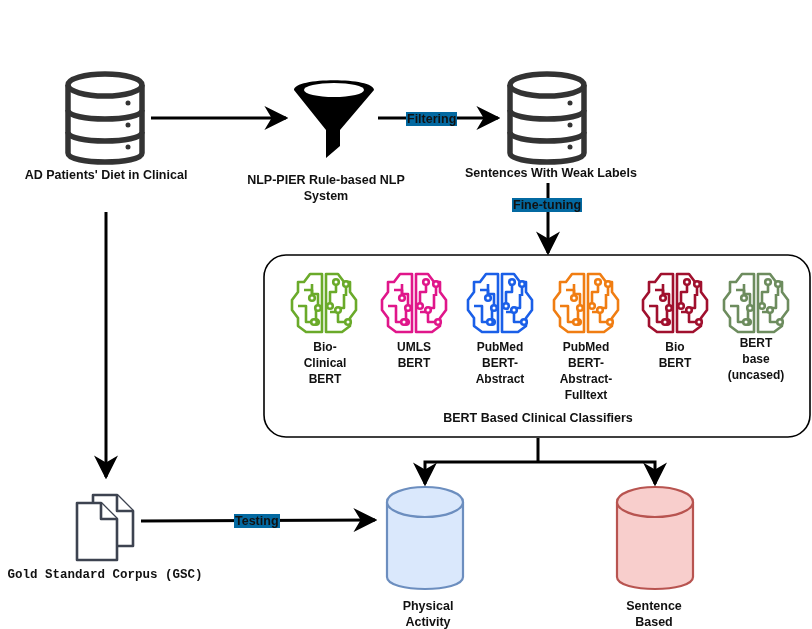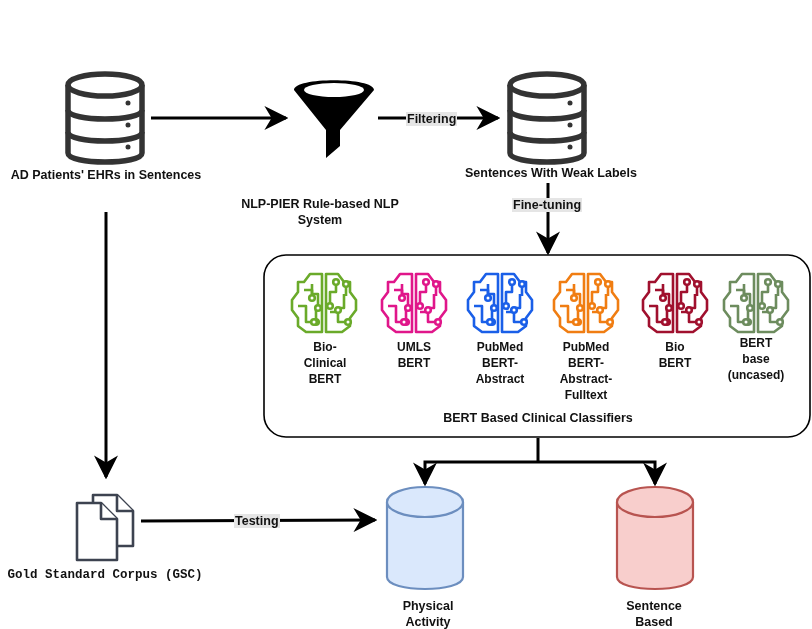--- a/index.html
+++ b/index.html
@@ -1,20 +1,20 @@
 <!DOCTYPE html>
 <html><head>
 <meta charset="utf-8">
 <style>
   html, body { margin:0; padding:0; background:#ffffff; }
   body { width:812px; height:629px; position:relative; overflow:hidden;
          font-family:"Liberation Sans", sans-serif; color:#111; }
   #diagram { position:absolute; left:0; top:0; width:812px; height:629px; }
   .lbl { position:absolute; font-weight:bold; font-size:12.5px; text-align:center; line-height:16px; white-space:nowrap; color:#111; }
-  .edge-lbl { position:absolute; font-weight:bold; font-size:12.5px; background:#e5e5e5; line-height:14px; padding:0 1px; color:#111; }
+  .edge-lbl { position:absolute; font-weight:bold; font-size:12.5px; background:#0369a1; line-height:14px; padding:0 1px; color:#111; }
   .model-lbl { position:absolute; font-weight:bold; font-size:12px; text-align:center; line-height:16px; width:80px; white-space:pre-line; color:#111; }
 </style>
 </head>
 <body>
 
 <svg id="diagram" viewBox="0 0 812 629" xmlns="http://www.w3.org/2000/svg">
   <defs>
     <marker id="arrow" viewBox="0 0 10 10" refX="9" refY="5" markerWidth="8" markerHeight="8" orient="auto-start-reverse">
       <path d="M0,0 L10,5 L0,10 L3,5 z" fill="#000"></path>
     </marker>
@@ -197,24 +197,24 @@
         <circle cx="12" cy="-20" r="2.8" fill="#fff"></circle>
         <circle cx="6" cy="4" r="2.8" fill="#fff"></circle>
         <circle cx="14" cy="8" r="2.8" fill="#fff"></circle>
         <circle cx="24" cy="20" r="2.8" fill="#fff"></circle>
         <circle cx="22" cy="-18" r="2.8" fill="#fff"></circle>
       </g>
     </g>
 </svg>
 
 <div class="lbl" style="left:0; top:167px; width:212px;">
-  <div>AD Patients' EHRs in Sentences</div>
-</div>
-
-<div class="lbl" style="left:218px; top:172px; width:204px;margin-top:24px;">
+  <div>AD Patients' Diet in Clinical</div>
+</div>
+
+<div class="lbl" style="left:224px; top:172px; width:204px;">
   <div>NLP-PIER Rule-based NLP</div>
   <div>System</div>
 </div>
 
 <div class="lbl" style="left:448px; top:165px; width:206px;">Sentences With Weak Labels</div>
 
 <div class="edge-lbl" style="left:406px; top:112px;">Filtering</div>
 <div class="edge-lbl" style="left:512px; top:198px;">Fine-tuning</div>
 <div class="edge-lbl" style="left:234px; top:514px;">Testing</div>
 

